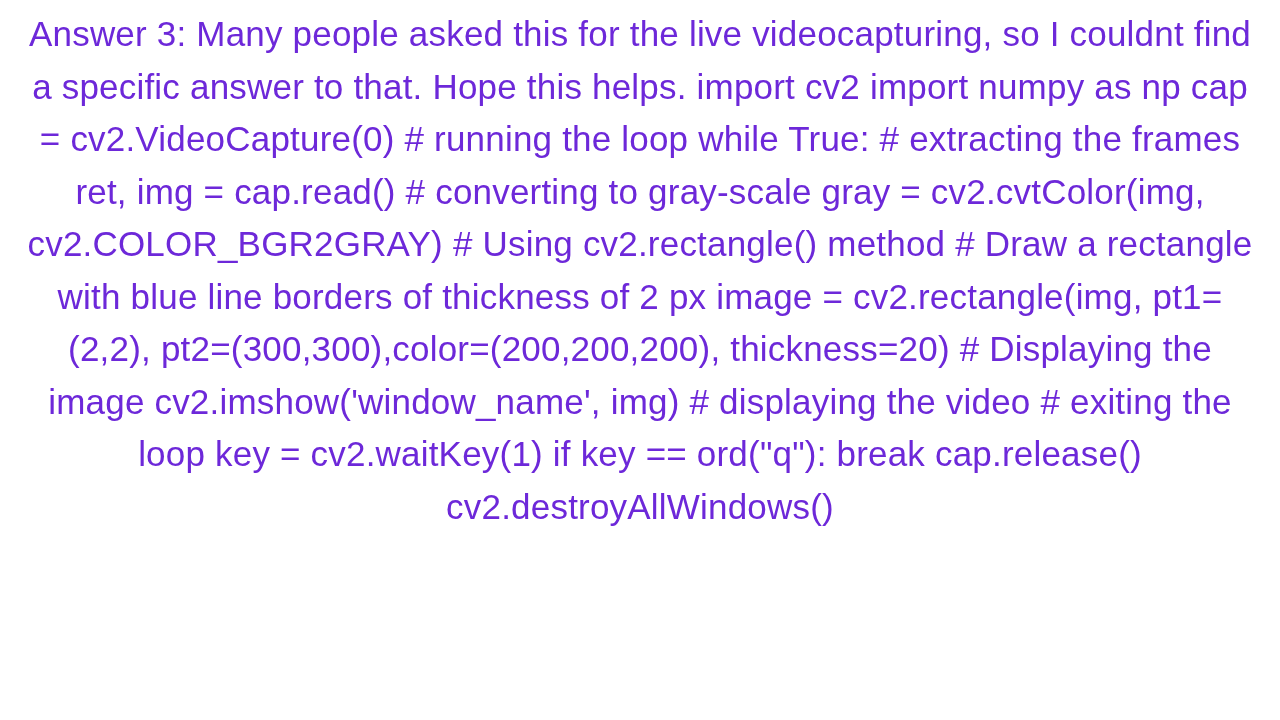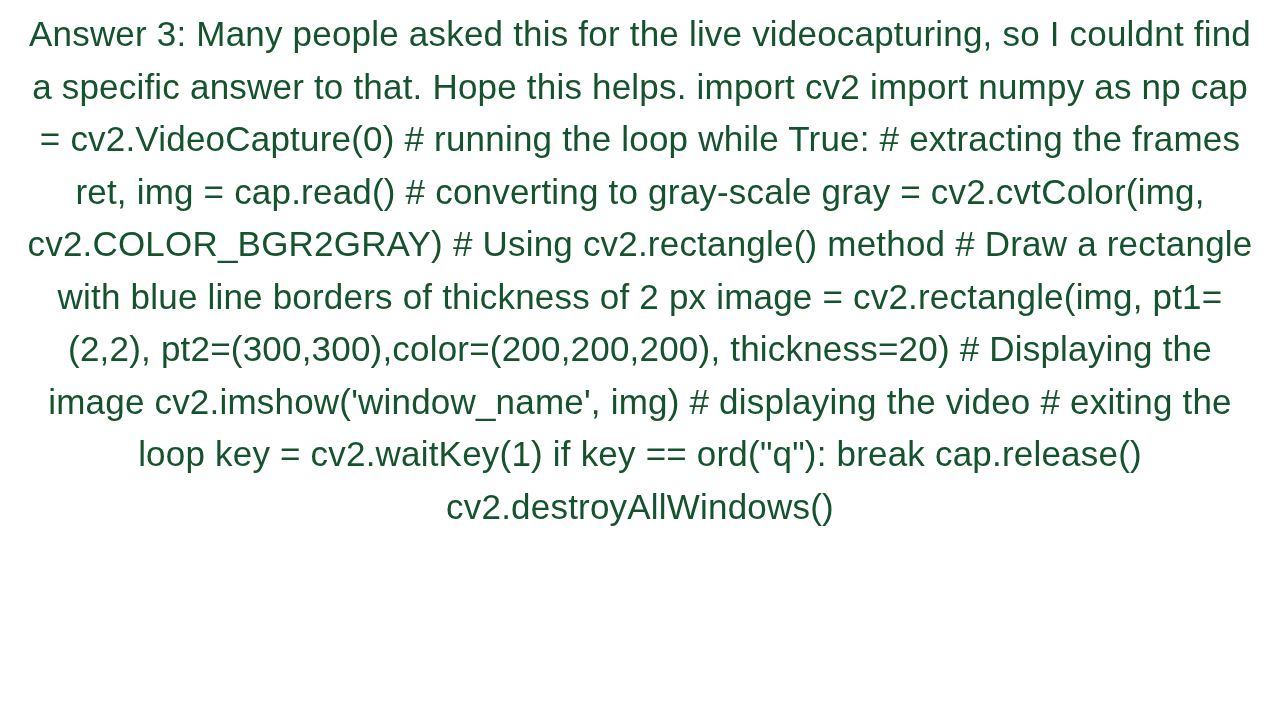--- a/index.html
+++ b/index.html
@@ -15,21 +15,21 @@
       display: flex;
       align-items: flex-start;
       justify-content: center;
       padding-top: 8px;
     }
     .content {
       width: 1240px;
       text-align: center;
       font-size: 35px;
       line-height: 1.5;
-      color: #14532d;
+      color: #6d28d9;
       font-weight: 400;
       letter-spacing: 0.2px;
     }
   </style>
 </head>
 <body>
 
 <div class="content">Answer 3: Many people asked this for the live videocapturing, so I couldnt find a specific answer to that. Hope this helps. import cv2  import numpy as np  cap = cv2.VideoCapture(0)  # running the loop  while True:       # extracting the frames       ret, img = cap.read()         # converting to gray-scale       gray = cv2.cvtColor(img, cv2.COLOR_BGR2GRAY)       # Using cv2.rectangle() method     # Draw a rectangle with blue line borders of thickness of 2 px       image = cv2.rectangle(img, pt1=(2,2), pt2=(300,300),color=(200,200,200), thickness=20)       # Displaying the image       cv2.imshow('window_name', img)         # displaying the video       # exiting the loop       key = cv2.waitKey(1)       if key == ord("q"):           break  cap.release() cv2.destroyAllWindows()</div>
 
 </body></html>

